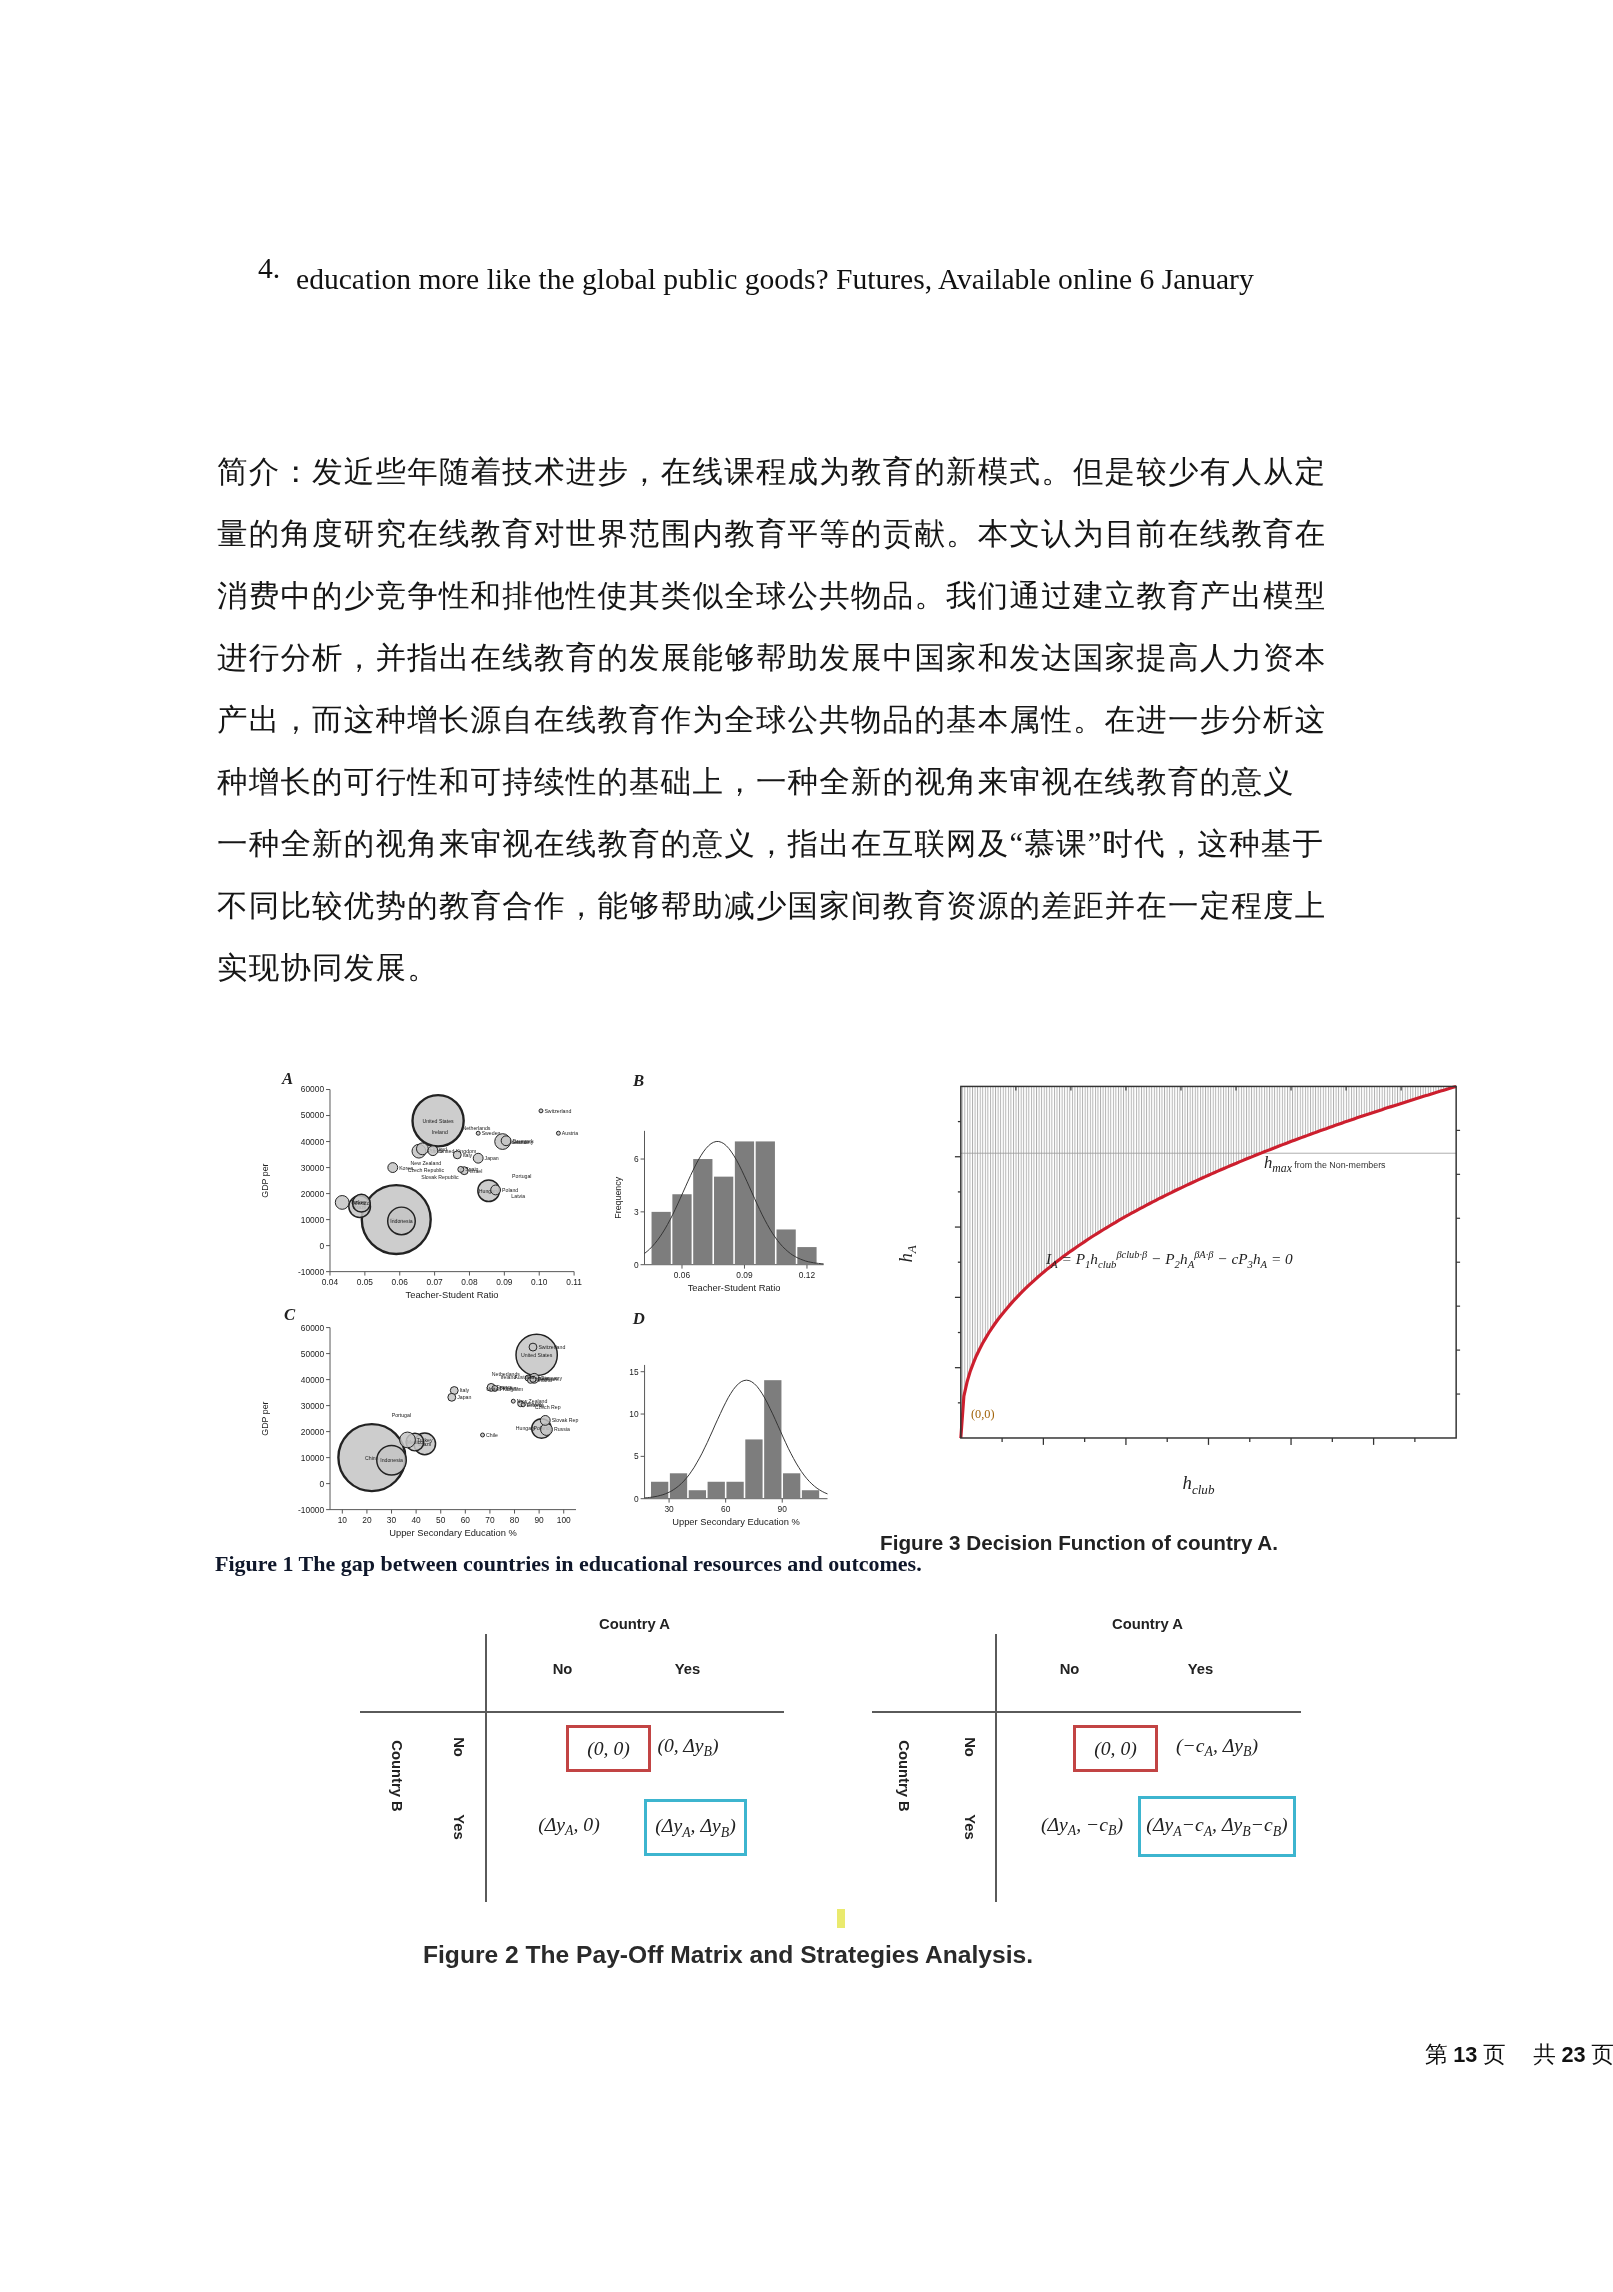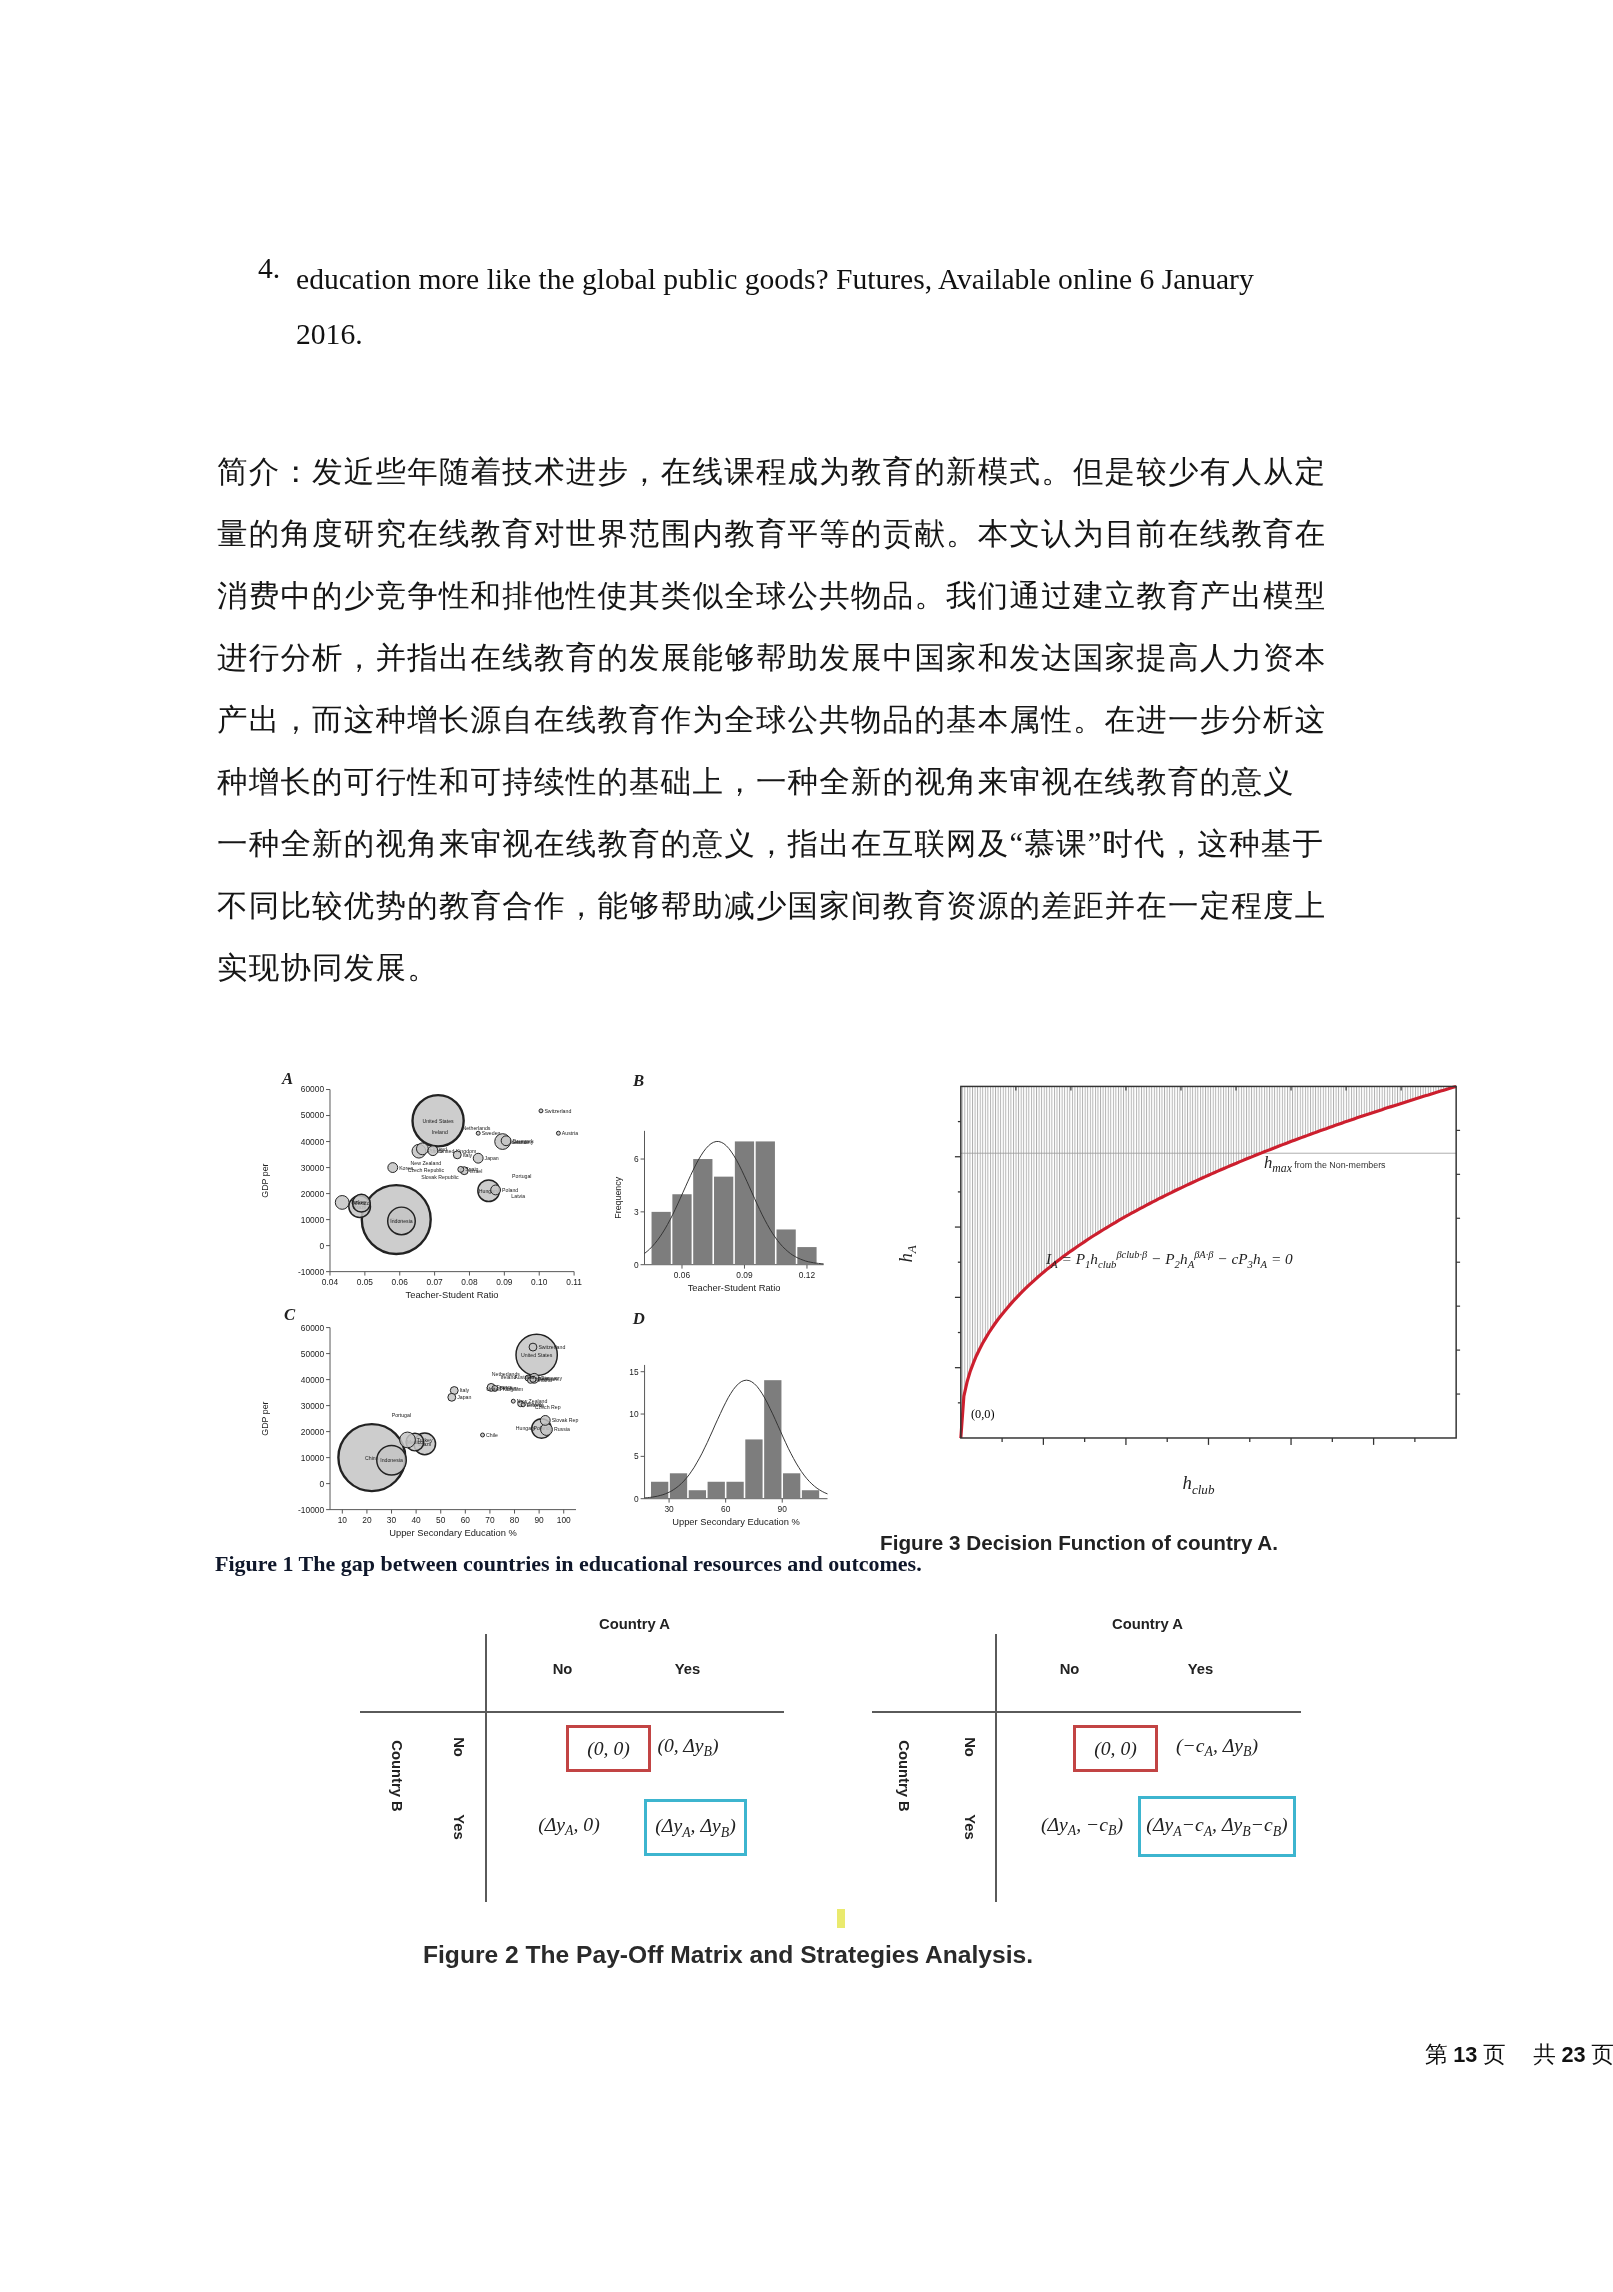--- a/index.html
+++ b/index.html
@@ -18,21 +18,21 @@
             font-family:"Liberation Serif",serif;color:#0f172a;}
   .cap-fig3{position:absolute;left:880px;top:1531px;font-size:20.7px;font-weight:bold;
             font-family:"Liberation Sans",sans-serif;color:#222;}
   .cap-fig2{position:absolute;left:423px;top:1941px;font-size:24.6px;font-weight:bold;
             font-family:"Liberation Sans",sans-serif;color:#2a2a2a;}
   
   .d-ylab{position:absolute;left:873px;top:1241px;width:69px;text-align:center;
           transform:rotate(-90deg);font-style:italic;font-size:18.7px;color:#222;}
   .d-xlab{position:absolute;left:1154px;top:1472px;width:89px;text-align:center;
           font-style:italic;font-size:18.7px;color:#222;}
-  .d-origin{position:absolute;left:971px;top:1407px;font-size:12.3px;color:#000000;}
+  .d-origin{position:absolute;left:971px;top:1407px;font-size:12.3px;color:#a16207;}
   .d-hmax{position:absolute;left:1264px;top:1153px;white-space:nowrap;color:#222;}
   .d-hmax .big{font-style:italic;font-size:16.7px;}
   .d-hmax .small{font-size:8.9px;font-family:"Liberation Sans",sans-serif;color:#333;}
   .d-formula{position:absolute;left:1046px;top:1249px;font-style:italic;font-size:15.3px;color:#222;}
   
   .matrix{position:absolute;width:429px;height:296px;font-family:"Liberation Sans",sans-serif;}
   .m-line{position:absolute;background:#5a5a5a;}
   .m-colheader,.m-collabel{position:absolute;font-weight:bold;font-size:14.8px;color:#222;text-align:center;}
   .m-rot{position:absolute;font-weight:bold;font-size:14.8px;color:#222;transform:translate(-50%,-50%) rotate(90deg);white-space:nowrap;}
   .m-cell{position:absolute;transform:translate(-50%,-50%);font-family:"Liberation Serif",serif;
@@ -49,21 +49,20 @@
   .yellow-mark{position:absolute;left:837px;top:1909px;width:7.9px;height:18.7px;background:#e6e655;opacity:.85;}
 </style>
 </head>
 <body>
 
 <div class="page">
 
   <div class="ref-num">4.</div>
   <div class="ref-lines" id="refLines">
       <div>education more like the global public goods? Futures, Available online 6 January</div>
-      <div>2016.</div>
     </div>
 
   <div class="abstract" id="abstractLines">
       <div>简介：发近些年随着技术进步，在线课程成为教育的新模式。但是较少有人从定</div>
       <div>量的角度研究在线教育对世界范围内教育平等的贡献。本文认为目前在线教育在</div>
       <div>消费中的少竞争性和排他性使其类似全球公共物品。我们通过建立教育产出模型</div>
       <div>进行分析，并指出在线教育的发展能够帮助发展中国家和发达国家提高人力资本</div>
       <div>产出，而这种增长源自在线教育作为全球公共物品的基本属性。在进一步分析这</div>
       <div>种增长的可行性和可持续性的基础上，一种全新的视角来审视在线教育的意义</div>
       <div>一种全新的视角来审视在线教育的意义，指出在互联网及“慕课”时代，这种基于</div>

